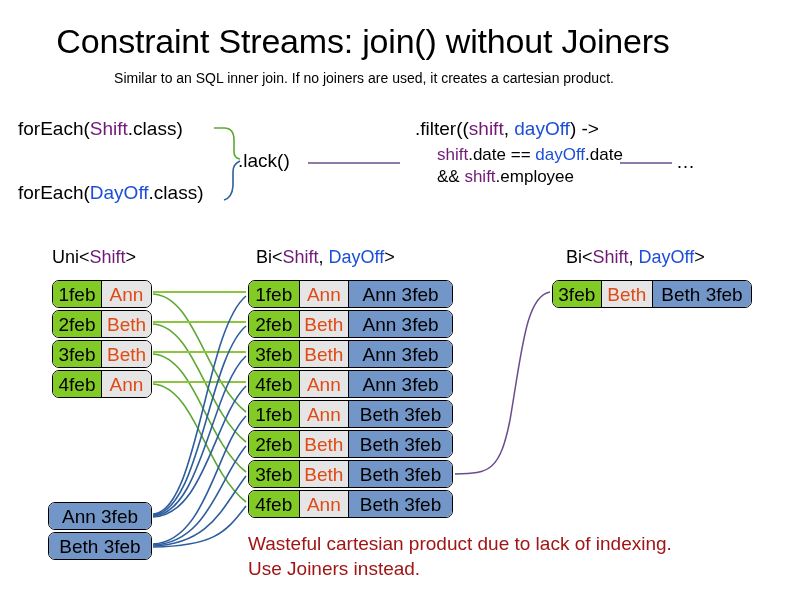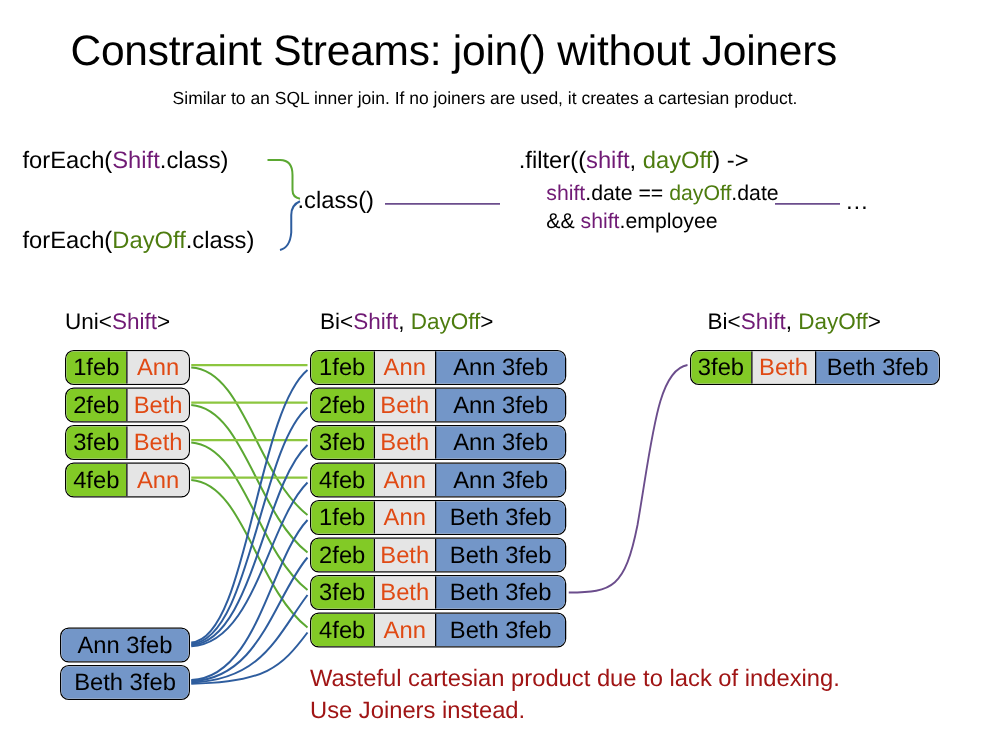--- a/index.html
+++ b/index.html
@@ -11,27 +11,27 @@
   .stage{position:absolute;left:0;top:0;width:800px;height:600px;}
   svg.wires{position:absolute;left:0;top:0;width:800px;height:600px;pointer-events:none;}
 
   
   #title{
     position:absolute;left:0;top:20px;width:726px;text-align:center;
     font-size:34px;line-height:42px;letter-spacing:-0.2px;white-space:nowrap;
   }
   #subtitle{
     position:absolute;left:0;top:68px;width:728px;text-align:center;
-    font-size:14px;line-height:20px;padding-left:24px;
+    font-size:14px;line-height:20px;
   }
 
   
   .code{position:absolute;font-size:19px;line-height:24px;white-space:nowrap;}
   .g{color:#701a75;}
-  .b{color:#4d7c0f;margin-top:45px;}
+  .b{color:#1d4ed8;margin-top:45px;}
   .k{color:#000;}
   #forEachShift{left:18px;top:117px;}
   #forEachDayOff{left:18px;top:181px;}
   #joinLabel{left:238px;top:149px;}
   #filterLine1{left:415px;top:117px;font-size:19px;}
   #filterLine2{left:437px;top:143px;font-size:17px;}
   #filterLine3{left:437px;top:165px;font-size:17px;}
   #filterLine4{left:478px;top:188px;font-size:17px;}
   #ellipsis{left:676px;top:150px;font-size:19px;color:#000;}
 
@@ -126,21 +126,21 @@
     <path d="M455,474 C490,474 500,470 510,420 C522,350 526,296 550,292" fill="none" stroke="#6b4d8c" stroke-width="1.5"></path>
   </svg>
 
   <div id="title">Constraint Streams: join() without Joiners</div>
   <div id="subtitle">Similar to an SQL inner join. If no joiners are used, it creates a cartesian product.</div>
 
   <div class="code" id="forEachShift"><span class="k">forEach(</span><span class="g">Shift</span><span class="k">.class)</span></div>
 
   <div class="code" id="forEachDayOff"><span class="k">forEach(</span><span class="b">DayOff</span><span class="k">.class)</span></div>
 
-  <div class="code" id="joinLabel">.class()</div>
+  <div class="code" id="joinLabel">.lack()</div>
 
   <div class="code" id="filterLine1"><span class="k">.filter((</span><span class="g">shift</span><span class="k">, </span><span class="b">dayOff</span><span class="k">) -&gt;</span></div>
 
   <div class="code" id="filterLine2"><span class="g">shift</span><span class="k">.date == </span><span class="b">dayOff</span><span class="k">.date</span></div>
 
   <div class="code" id="filterLine3"><span class="k">&amp;&amp; </span><span class="g">shift</span><span class="k">.employee</span></div>
 
 
   <div class="code" id="ellipsis">…</div>
 

